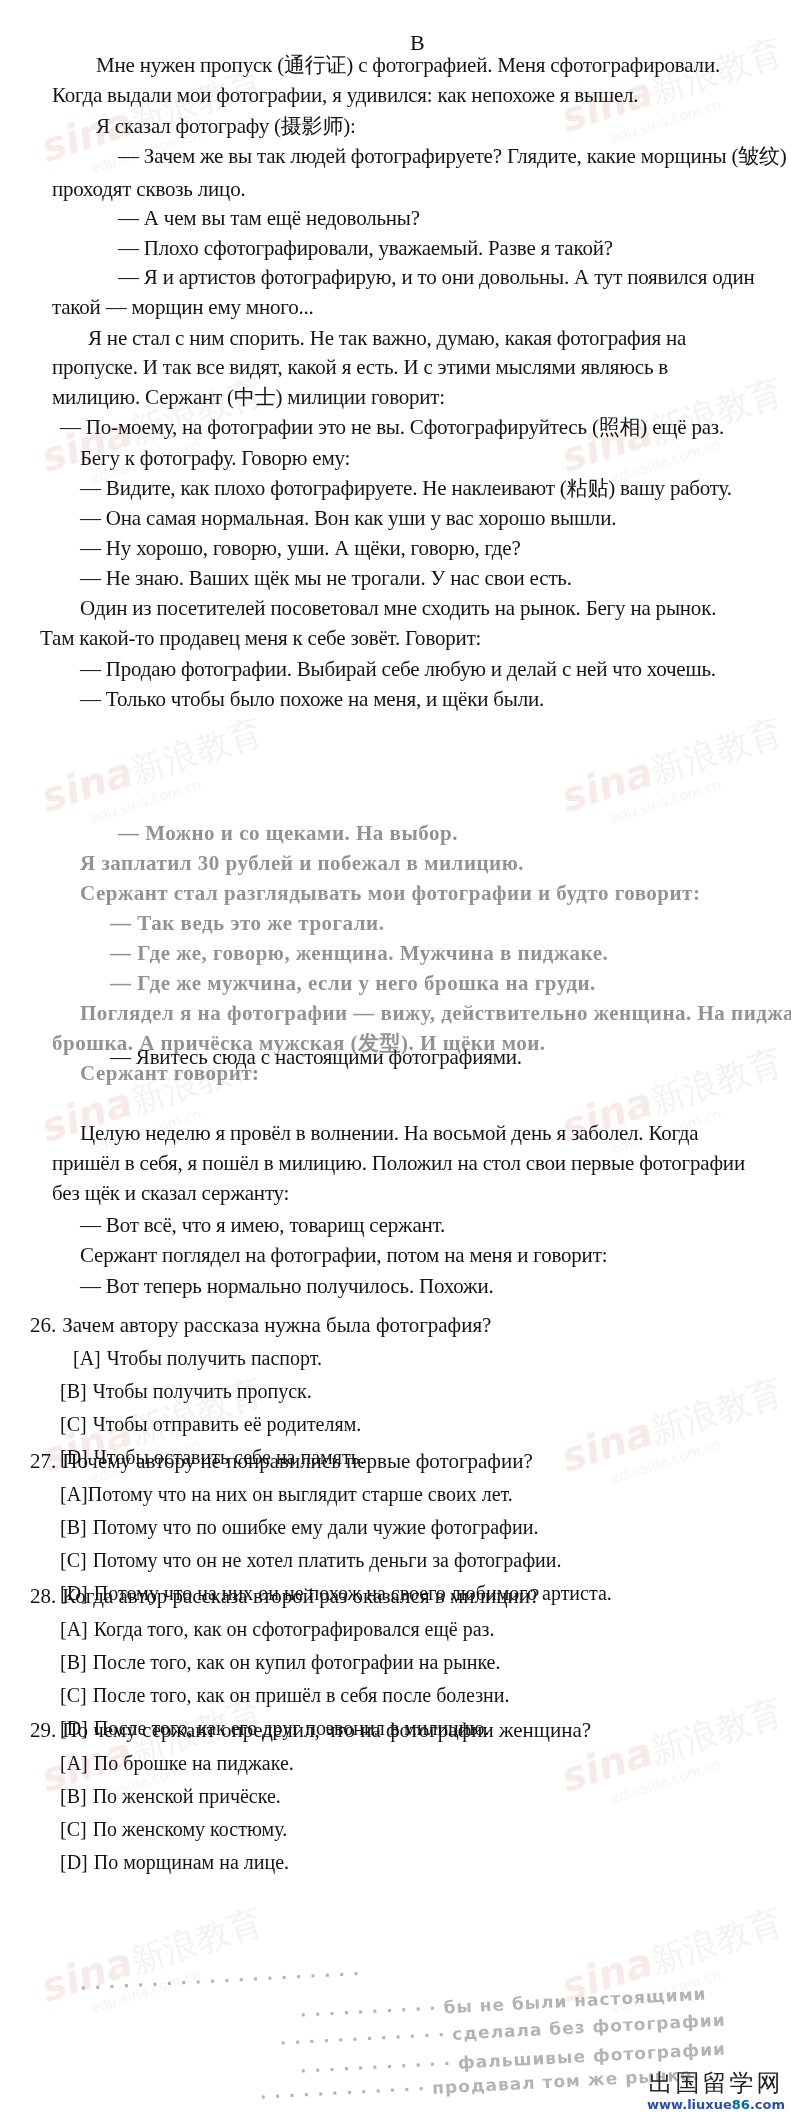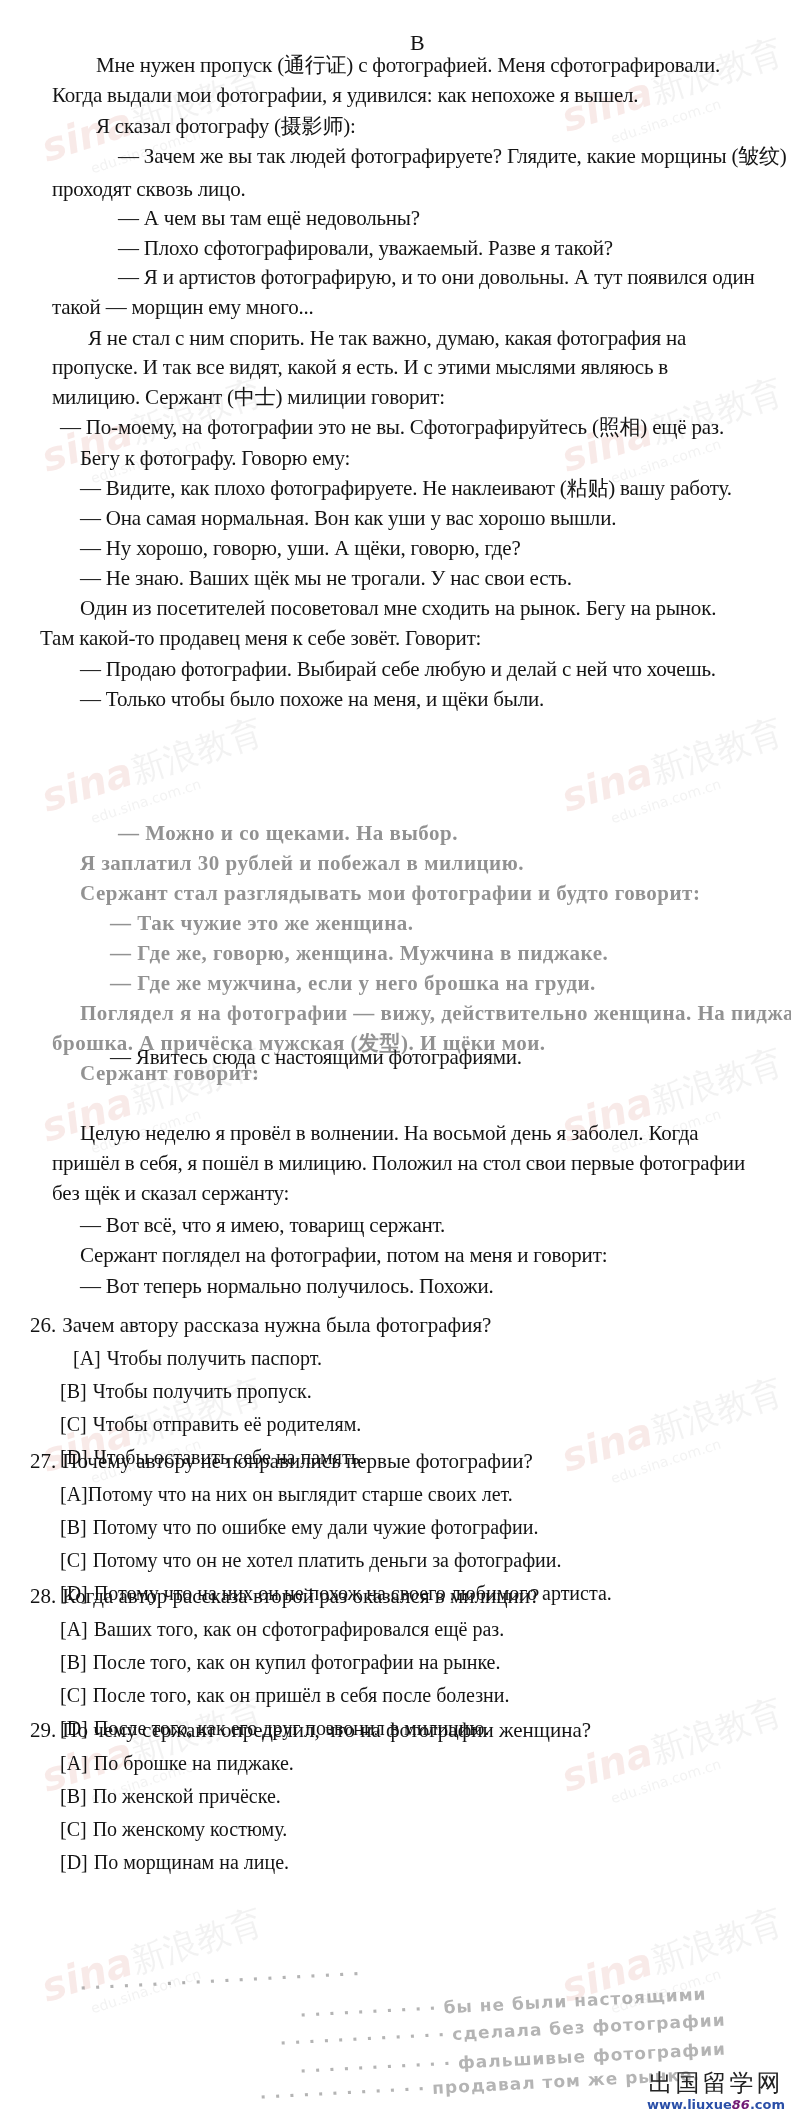--- a/index.html
+++ b/index.html
@@ -21,21 +21,21 @@
 
   
   .wm { position: absolute; pointer-events: none; opacity: 0.10; color: #c0392b; transform: rotate(-18deg); }
   .wm .logo { font-family: "DejaVu Sans", sans-serif; font-weight: bold; font-style: italic; font-size: 40px; }
   .wm .cn { font-family: "DejaVu Sans", sans-serif; font-size: 34px; color: #888; }
   .wm .url { display: block; font-family: "DejaVu Sans", sans-serif; font-size: 14px; color: #888; margin-left: 40px; }
 
   .brand { position: absolute; right: 6px; bottom: 4px; text-align: center; }
   .brand .cn { font-family: "DejaVu Sans", sans-serif; font-size: 24px; color: #222; letter-spacing: 3px; line-height: 28px; }
   .brand .url { font-family: "DejaVu Sans", sans-serif; font-size: 13px; color: #2a4fa8; font-weight: bold; }
-  .brand .url .hl { color: #701a75; font-style: italic; }
+  .brand .url .hl { color: #0369a1; }
 </style>
 </head>
 <body>
 
 <div class="page">
 
   <div class="wm" style="left:40px; top:90px;"><span class="logo">sina</span><span class="cn">新浪教育</span><span class="url">edu.sina.com.cn</span></div>
   <div class="wm" style="left:560px; top:60px;"><span class="logo">sina</span><span class="cn">新浪教育</span><span class="url">edu.sina.com.cn</span></div>
   <div class="wm" style="left:40px; top:400px;"><span class="logo">sina</span><span class="cn">新浪教育</span><span class="url">edu.sina.com.cn</span></div>
   <div class="wm" style="left:560px; top:400px;"><span class="logo">sina</span><span class="cn">新浪教育</span><span class="url">edu.sina.com.cn</span></div>
@@ -71,21 +71,21 @@
       <div class="line" style="left: 80px; top: 505px;">— Она самая нормальная. Вон как уши у вас хорошо вышли.</div>
       <div class="line" style="left: 80px; top: 535px;">— Ну хорошо, говорю, уши. А щёки, говорю, где?</div>
       <div class="line" style="left: 80px; top: 565px;">— Не знаю. Ваших щёк мы не трогали. У нас свои есть.</div>
       <div class="line" style="left: 80px; top: 595px;">Один из посетителей посоветовал мне сходить на рынок. Бегу на рынок.</div>
       <div class="line" style="left: 40px; top: 625px;">Там какой-то продавец меня к себе зовёт. Говорит:</div>
       <div class="line" style="left: 80px; top: 656px;">— Продаю фотографии. Выбирай себе любую и делай с ней что хочешь.</div>
       <div class="line" style="left: 80px; top: 686px;">— Только чтобы было похоже на меня, и щёки были.</div>
       <div class="line faded" style="left: 118px; top: 820px;">— Можно и со щеками. На выбор.</div>
       <div class="line faded" style="left: 80px; top: 850px;">Я заплатил 30 рублей и побежал в милицию.</div>
       <div class="line faded" style="left: 80px; top: 880px;">Сержант стал разглядывать мои фотографии и будто говорит:</div>
-      <div class="line faded" style="left: 110px; top: 910px;">— Так чужие это же женщина.</div>
+      <div class="line faded" style="left: 110px; top: 910px;">— Так ведь это же трогали.</div>
       <div class="line faded" style="left: 110px; top: 940px;">— Где же, говорю, женщина. Мужчина в пиджаке.</div>
       <div class="line faded" style="left: 110px; top: 970px;">— Где же мужчина, если у него брошка на груди.</div>
       <div class="line faded" style="left: 80px; top: 1000px;">Поглядел я на фотографии — вижу, действительно женщина. На пиджаке</div>
       <div class="line faded" style="left: 52px; top: 1030px;">брошка. А причёска мужская (发型). И щёки мои.</div>
       <div class="line faded" style="left: 80px; top: 1060px;">Сержант говорит:</div>
       <div class="line" style="left: 110px; top: 1044px;">— Явитесь сюда с настоящими фотографиями.</div>
       <div class="line" style="left: 80px; top: 1120px;">Целую неделю я провёл в волнении. На восьмой день я заболел. Когда</div>
       <div class="line" style="left: 52px; top: 1150px;">пришёл в себя, я пошёл в милицию. Положил на стол свои первые фотографии</div>
       <div class="line" style="left: 52px; top: 1180px;">без щёк и сказал сержанту:</div>
       <div class="line" style="left: 80px; top: 1212px;">— Вот всё, что я имею, товарищ сержант.</div>
@@ -97,21 +97,21 @@
       <div class="opt" style="left: 73px; top: 1345px;"><span>[A]</span><span style="margin-left: 6px;">Чтобы получить паспорт.</span></div>
       <div class="opt" style="left: 60px; top: 1378px;"><span>[B]</span><span style="margin-left: 6px;">Чтобы получить пропуск.</span></div>
       <div class="opt" style="left: 60px; top: 1411px;"><span>[C]</span><span style="margin-left: 6px;">Чтобы отправить её родителям.</span></div>
       <div class="opt" style="left: 60px; top: 1444px;"><span>[D]</span><span style="margin-left: 6px;">Чтобы оставить себе на память.</span></div>
       <div class="q" style="left: 30px; top: 1448px;"><span>27.</span><span style="margin-left: 6px; font-family: Liberation Serif, serif;">Почему автору не понравились первые фотографии?</span></div>
       <div class="opt" style="left: 60px; top: 1481px;"><span>[A]</span><span style="">Потому что на них он выглядит старше своих лет.</span></div>
       <div class="opt" style="left: 60px; top: 1514px;"><span>[B]</span><span style="margin-left: 6px;">Потому что по ошибке ему дали чужие фотографии.</span></div>
       <div class="opt" style="left: 60px; top: 1547px;"><span>[C]</span><span style="margin-left: 6px;">Потому что он не хотел платить деньги за фотографии.</span></div>
       <div class="opt" style="left: 60px; top: 1580px;"><span>[D]</span><span style="margin-left: 6px;">Потому что на них он не похож на своего любимого артиста.</span></div>
       <div class="q" style="left: 30px; top: 1583px;"><span>28.</span><span style="margin-left: 6px;">Когда автор рассказа второй раз оказался в милиции?</span></div>
-      <div class="opt" style="left: 60px; top: 1616px;"><span>[A]</span><span style="margin-left: 6px;">Ваших того, как он сфотографировался ещё раз.</span></div>
+      <div class="opt" style="left: 60px; top: 1616px;"><span>[A]</span><span style="margin-left: 6px;">Когда того, как он сфотографировался ещё раз.</span></div>
       <div class="opt" style="left: 60px; top: 1649px;"><span>[B]</span><span style="margin-left: 6px;">После того, как он купил фотографии на рынке.</span></div>
       <div class="opt" style="left: 60px; top: 1682px;"><span>[C]</span><span style="margin-left: 6px;">После того, как он пришёл в себя после болезни.</span></div>
       <div class="opt" style="left: 60px; top: 1715px;"><span>[D]</span><span style="margin-left: 6px;">После того, как его друг позвонил в милицию.</span></div>
       <div class="q" style="left: 30px; top: 1717px;"><span>29.</span><span style="margin-left: 6px;">По чему сержант определил, что на фотографии женщина?</span></div>
       <div class="opt" style="left: 60px; top: 1750px;"><span>[A]</span><span style="margin-left: 6px;">По брошке на пиджаке.</span></div>
       <div class="opt" style="left: 60px; top: 1783px;"><span>[B]</span><span style="margin-left: 6px;">По женской причёске.</span></div>
       <div class="opt" style="left: 60px; top: 1816px;"><span>[C]</span><span style="margin-left: 6px;">По женскому костюму.</span></div>
       <div class="opt" style="left: 60px; top: 1849px;"><span>[D]</span><span style="margin-left: 6px;">По морщинам на лице.</span></div>
     </div>
   <div id="footer-lines">

